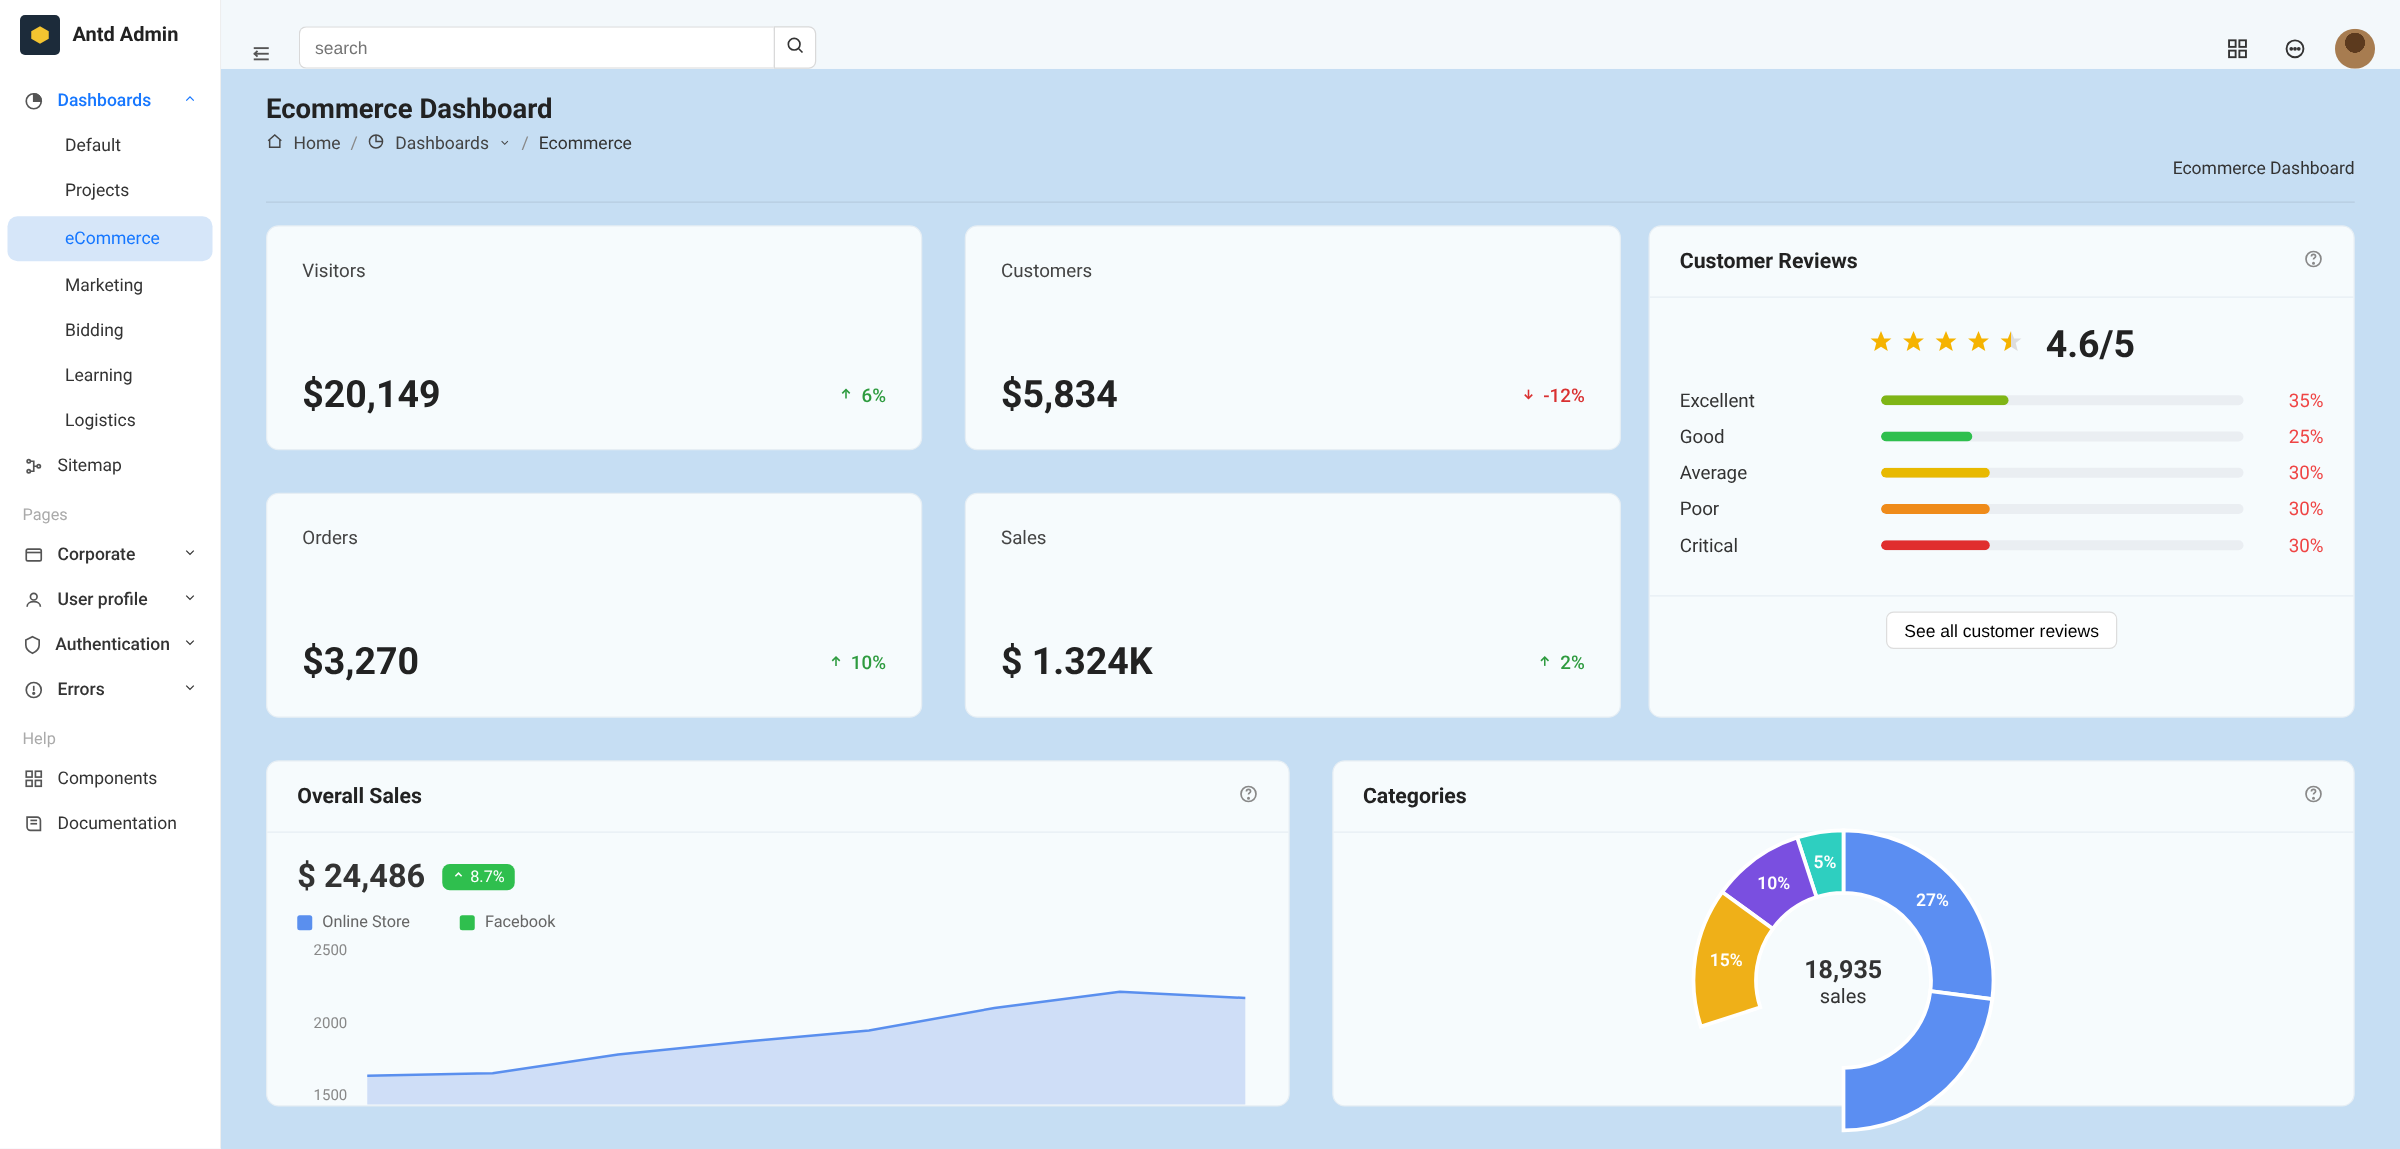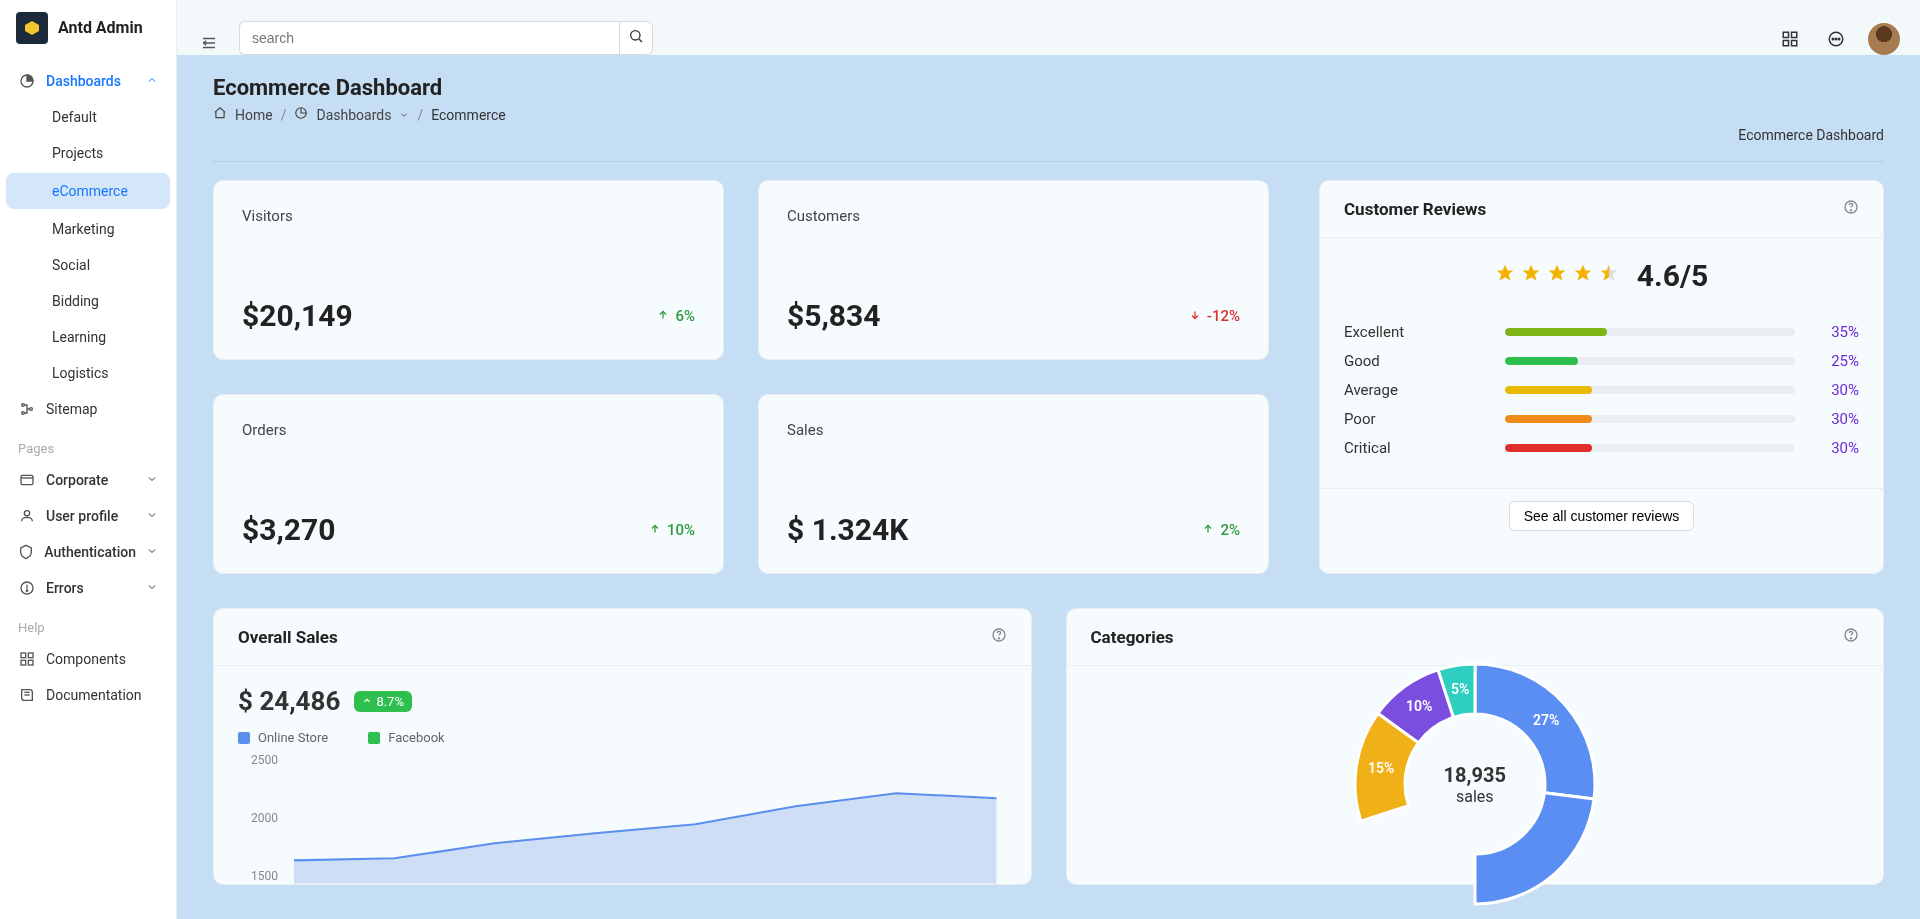--- a/index.html
+++ b/index.html
@@ -36,44 +36,44 @@
   .content { flex:1; padding:20px 36px; background:#c6def3; overflow:auto; }
   .page-head { display:flex; align-items:flex-start; justify-content:space-between; margin-bottom:18px; }
   .page-title { font-size:22px; font-weight:700; color:#222; }
   .breadcrumb { margin-top:6px; display:flex; align-items:center; gap:8px; font-size:14px; color:#444; }
   .breadcrumb .sep { color:#888; }
   .breadcrumb .cur { color:#333; }
   .page-sub { font-size:14px; color:#333; margin-top:52px; }
 
   .divider { height:1px; background:rgba(0,0,0,0.08); margin:0 0 18px; }
 
-  .grid-top { display:grid; grid-template-columns: 1fr 1fr 565px; gap:50px; }
+  .grid-top { display:grid; grid-template-columns: 1fr 1fr 565px; gap:22px; }
   .top-stats { display:grid; grid-template-columns: repeat(2, 1fr); grid-auto-rows: 180px; gap:34px; grid-column: span 2; }
 
   .card { background:#f6fbfd; border:1px solid #e6eef4; border-radius:10px; }
   .stat-card { padding:26px 28px; display:flex; flex-direction:column; justify-content:space-between; }
   .stat-label { font-size:15px; color:#444; }
   .stat-row { display:flex; align-items:center; justify-content:space-between; }
   .stat-value { font-size:30px; font-weight:700; color:#222; }
   .delta { font-size:15px; font-weight:500; display:flex; align-items:center; gap:6px; }
   .delta.up { color:#2e9b3f; }
   .delta.down { color:#d93131; }
 
   .card-head { padding:18px 24px; border-bottom:1px solid #e6eef4; display:flex; align-items:center; justify-content:space-between; }
   .card-title { font-size:17px; font-weight:700; color:#222; }
   .q-icon { color:#888; cursor:pointer; }
 
   .reviews { }
   .reviews-body { padding:20px 24px; }
-  .stars-row { display:flex; align-items:center; justify-content:center; gap:18px; margin-bottom:30px; }
+  .stars-row { display:flex; align-items:center; justify-content:center; gap:18px; margin-bottom:18px; }
   .stars { display:flex; gap:6px; color:#f5b301; font-size:22px; }
   .score { font-size:30px; font-weight:700; color:#222; }
   .bar-row { display:flex; align-items:center; gap:16px; margin:11px 0; }
   .bar-label { width:145px; font-size:15px; color:#333; }
-  .bar-pct { width:48px; font-size:15px; text-align:right; color:#6d28d9; }
+  .bar-pct { width:48px; font-size:15px; text-align:right; color:#ef4444; }
   .bar-track { flex:1; height:8px; background:#eaeef2; border-radius:6px; overflow:hidden; position:relative; }
   .bar-fill { position:absolute; left:0; top:0; bottom:0; border-radius:6px; }
   .card-foot { border-top:1px solid #e6eef4; padding:12px 24px; display:flex; justify-content:center; }
   .btn-white { background:#fff; border:1px solid #ddd; border-radius:6px; padding:6px 14px; font-size:14px; cursor:pointer; }
 
   .row2 { display:grid; grid-template-columns: 1fr 1fr; gap:34px; margin-top:34px; }
   .sales-body { padding:20px 24px 0; }
   .sales-top { display:flex; align-items:center; gap:14px; }
   .sales-val { font-size:26px; font-weight:700; }
   .badge-green { background:#2fbf4e; color:#fff; border-radius:6px; padding:3px 8px; font-size:13px; display:flex; align-items:flex-end; gap:4px; }
@@ -118,21 +118,20 @@
           <svg width="12" height="12" viewBox="0 0 24 24" fill="none" stroke="currentColor" stroke-width="2">
               <polyline points="6 15 12 9 18 15"></polyline>
             </svg>
         </span>
       </div>
       <div id="dash-subs">
           <div class="nav-sub">Default</div>
           <div class="nav-sub">Projects</div>
           <div class="nav-sub active">eCommerce</div>
           <div class="nav-sub">Marketing</div>
-          <div class="nav-sub">Social</div>
           <div class="nav-sub">Bidding</div>
           <div class="nav-sub">Learning</div>
           <div class="nav-sub">Logistics</div>
         </div>
 
       <div class="nav-item">
         <span class="ico">
           <svg width="16" height="16" viewBox="0 0 24 24" fill="none" stroke="currentColor" stroke-width="2">
               <circle cx="6" cy="6" r="2"></circle>
               <circle cx="6" cy="18" r="2"></circle>

